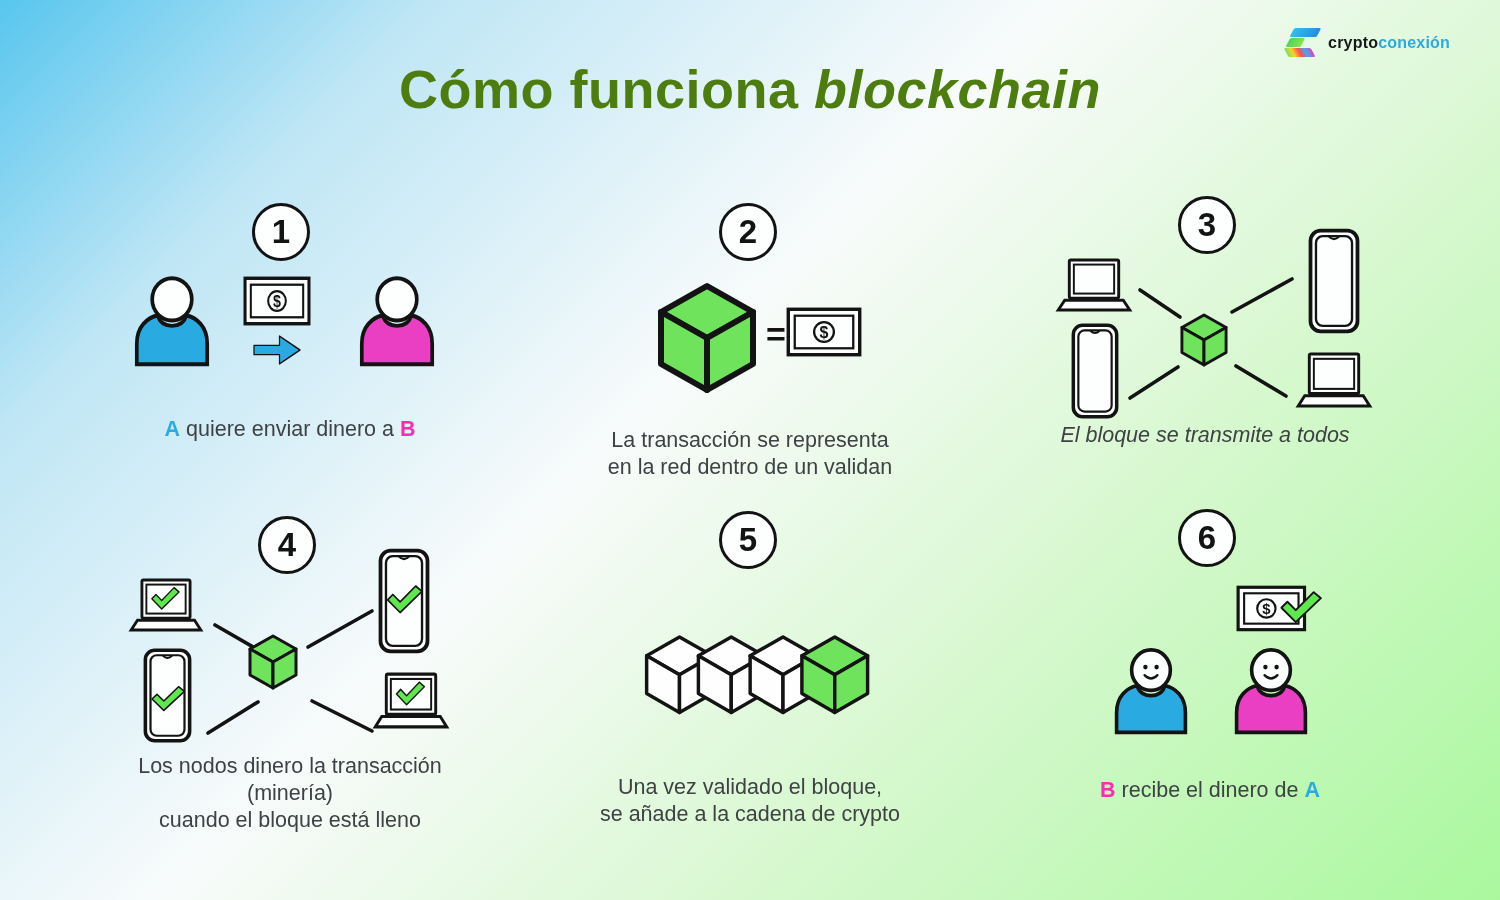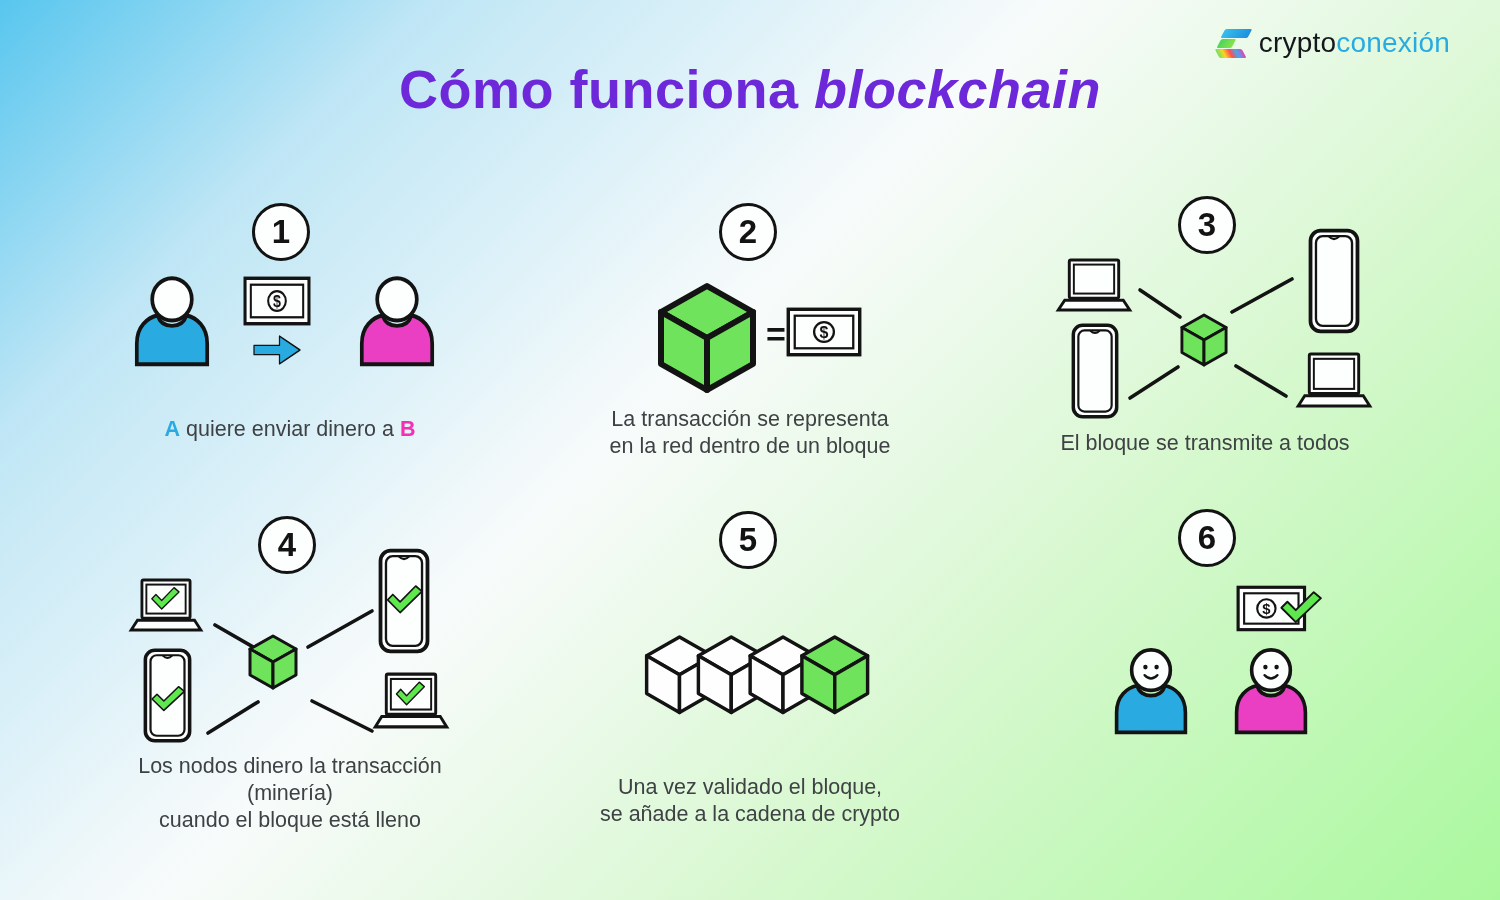--- a/index.html
+++ b/index.html
@@ -12,27 +12,27 @@
   }
   .canvas { position:absolute; inset:0; }
 
   
   .logo { position:absolute; top:27px; right:50px; display:flex; align-items:center; gap:7px; }
   .logo-icon { width:36px; height:31px; display:flex; flex-direction:column; justify-content:center; gap:1.5px; }
   .logo-icon .bar { height:8.5px; border-radius:1.5px; }
   .logo-icon .b1 { width:27px; margin-left:7px; background:linear-gradient(100deg,#35C0EA,#1E8EDF); transform:skewX(-28deg); }
   .logo-icon .b2 { width:15px; margin-left:3px; background:linear-gradient(100deg,#49D45A,#8BE44C); transform:skewX(-28deg); }
   .logo-icon .b3 { width:27px; margin-left:1px; background:linear-gradient(90deg,#6FE35C,#F9D423,#FF4E50,#3FA9F5,#EC3EB1); transform:skewX(28deg); }
-  .logo-text { font-size:28px; font-weight:400; letter-spacing:.2px; }
+  .logo-text { font-size:16px; font-weight:700; letter-spacing:.2px; }
   .logo-black { color:#15181A; }
   .logo-blue  { color:#29ABE2; }
 
   
   .title { position:absolute; top:58px; left:0; right:0; text-align:center;
-           font-size:54px; font-weight:700; color:#6d28d9; letter-spacing:.5px; }
+           font-size:54px; font-weight:700; color:#4d7c0f; letter-spacing:.5px; }
   .title .it { font-style:italic; }
 
   
   .step { position:absolute; }
   #s1 { left:120px; top:195px; width:340px; height:290px; }
   #s2 { left:580px; top:195px; width:340px; height:295px; }
   #s3 { left:1030px; top:190px; width:350px; height:305px; }
   #s4 { left:110px; top:505px; width:360px; height:345px; }
   #s5 { left:570px; top:505px; width:360px; height:315px; }
   #s6 { left:1040px; top:505px; width:340px; height:315px; }
@@ -44,21 +44,21 @@
   #s2 .badge { left:139px; top:8px; }
   #s3 .badge { left:148px; top:6px; }
   #s4 .badge { left:148px; top:11px; }
   #s5 .badge { left:149px; top:6px; }
   #s6 .badge { left:138px; top:4px; }
 
   .abs { position:absolute; }
 
   .cap { position:absolute; left:0; right:0; text-align:center; font-size:21.5px;
          line-height:27px; color:#3F4245; }
-  #s1 .cap { top:221px; } #s2 .cap { top:211px; } #s3 .cap { top:240px; }
+  #s1 .cap { top:221px; } #s2 .cap { top:232px; } #s3 .cap { top:232px;font-style:italic; }
   #s4 .cap { top:248px; } #s5 .cap { top:248px;margin-top:21px; } #s6 .cap { top:272px; }
   .cap-a { color:#29ABE2; font-weight:700; }
   .cap-b { color:#F52FB2; font-weight:700; }
 
   
   svg { display:block; overflow:visible; }
   .ow   { fill:#FDFEFE; stroke:#131313; stroke-width:4.5; }
   .iw   { fill:none;    stroke:#131313; stroke-width:3; }
   .iw2  { fill:#FDFEFE; stroke:#131313; stroke-width:3; }
   .iw2r { fill:#FDFEFE; stroke:#131313; stroke-width:2.8; }
@@ -134,21 +134,21 @@
     </svg>
     <div class="equals" style="left:186px;top:120px">=</div>
     <svg class="abs" style="left:206px;top:112px" width="76" height="50" viewBox="0 0 100 66" preserveAspectRatio="none">
       <rect class="ow" x="3" y="3" width="94" height="60"></rect>
       <rect class="iw" x="11.5" y="11.5" width="77" height="43"></rect>
       <circle class="iw" cx="50" cy="33" r="13"></circle>
       <text class="dollar" x="50" y="40.5">$</text>
     </svg>
     <p class="cap">
       <span style="display:block">La transacción se representa</span>
-      <span style="display:block">en la red dentro de un bloque</span>
+      <span style="display:block">en la red dentro de un validan</span>
     </p>
   </section>
 
   <section class="step" id="s3">
     <svg class="net" width="350" height="305" viewBox="0 0 350 305">
       <line x1="110" y1="100" x2="150" y2="127"></line>
       <line x1="202" y1="122" x2="262" y2="89"></line>
       <line x1="100" y1="208" x2="148" y2="177"></line>
       <line x1="206" y1="176" x2="256" y2="206"></line>
     </svg>
@@ -283,15 +283,16 @@
         <circle class="eye" cx="56.5" cy="24.5" r="2.6"></circle>
       <path class="smile" d="M42.5 33.5 Q50 41 57.5 33.5"></path>
     </svg>
     <svg class="abs" style="left:188px;top:140px" width="86" height="90" viewBox="0 0 100 100" preserveAspectRatio="none">
       <path class="shirt-pink" d="M10 97 V75 C10 57 22 47.5 34 45 C36.5 60 63.5 60 66 45 C78 47.5 90 57 90 75 V97 Z"></path>
       <circle class="head" cx="50" cy="28" r="22.5"></circle>
       <circle class="eye" cx="43.5" cy="24.5" r="2.6"></circle>
         <circle class="eye" cx="56.5" cy="24.5" r="2.6"></circle>
       <path class="smile" d="M42.5 33.5 Q50 41 57.5 33.5"></path>
     </svg>
+    <p class="cap"><span class="cap-b">B</span><span> recibe el dinero de </span><span class="cap-a">A</span></p>
   </section>
 
 </div>
 
 </body></html>

